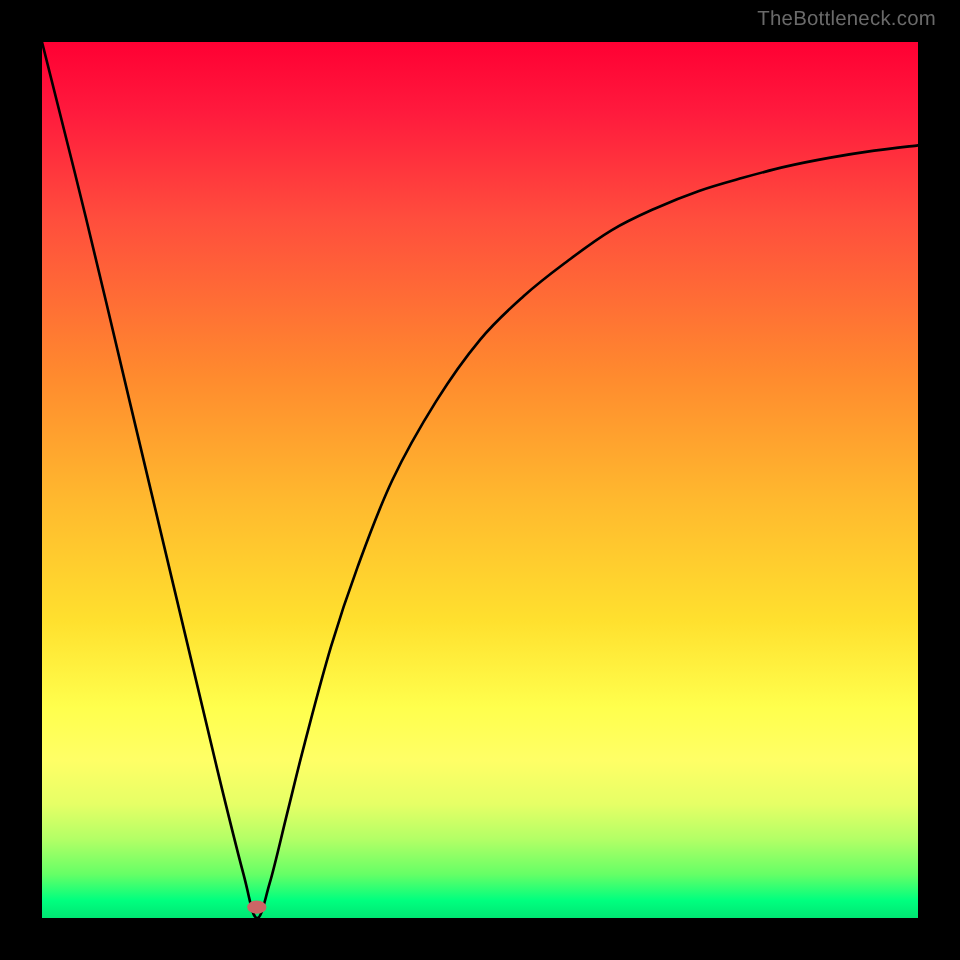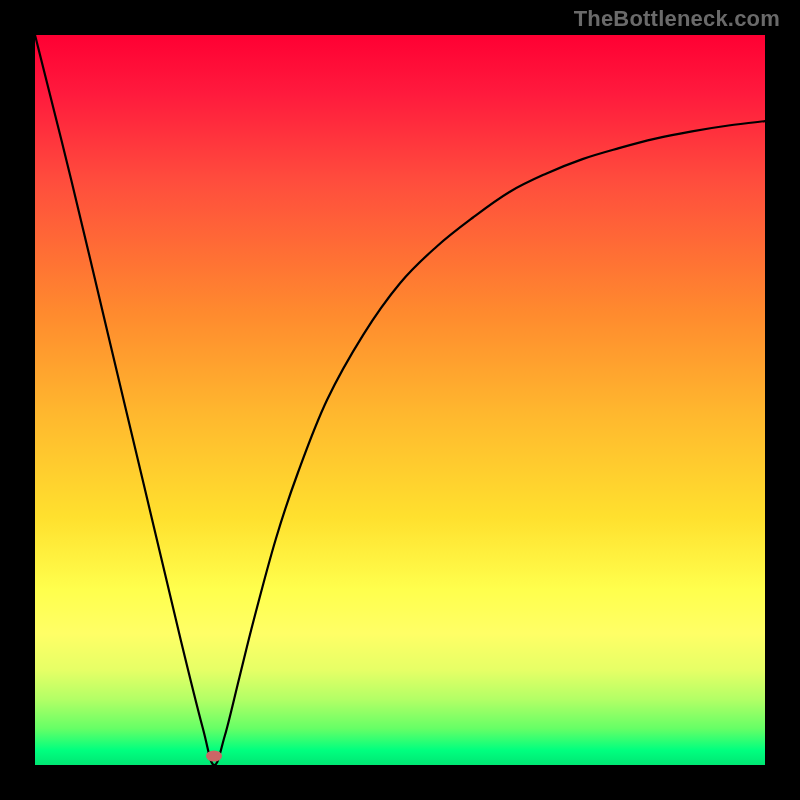--- a/index.html
+++ b/index.html
@@ -38,22 +38,22 @@
       #66ff66 95%,
       #00ff7f 98%,
       #00e673 100%
     );
   }
   .watermark {
     position: absolute;
     top: 6px;
     right: 20px;
     color: #6a6a6a;
-    font-size: 22px;
-    font-weight: 700;
+    font-size: 17px;
+    font-weight: 400;
     letter-spacing: 0.2px;
     z-index: 10;
   }
   svg.curve {
     position: absolute;
     left: 0;
     top: 0;
     width: 730px;
     height: 730px;
     overflow: visible;

